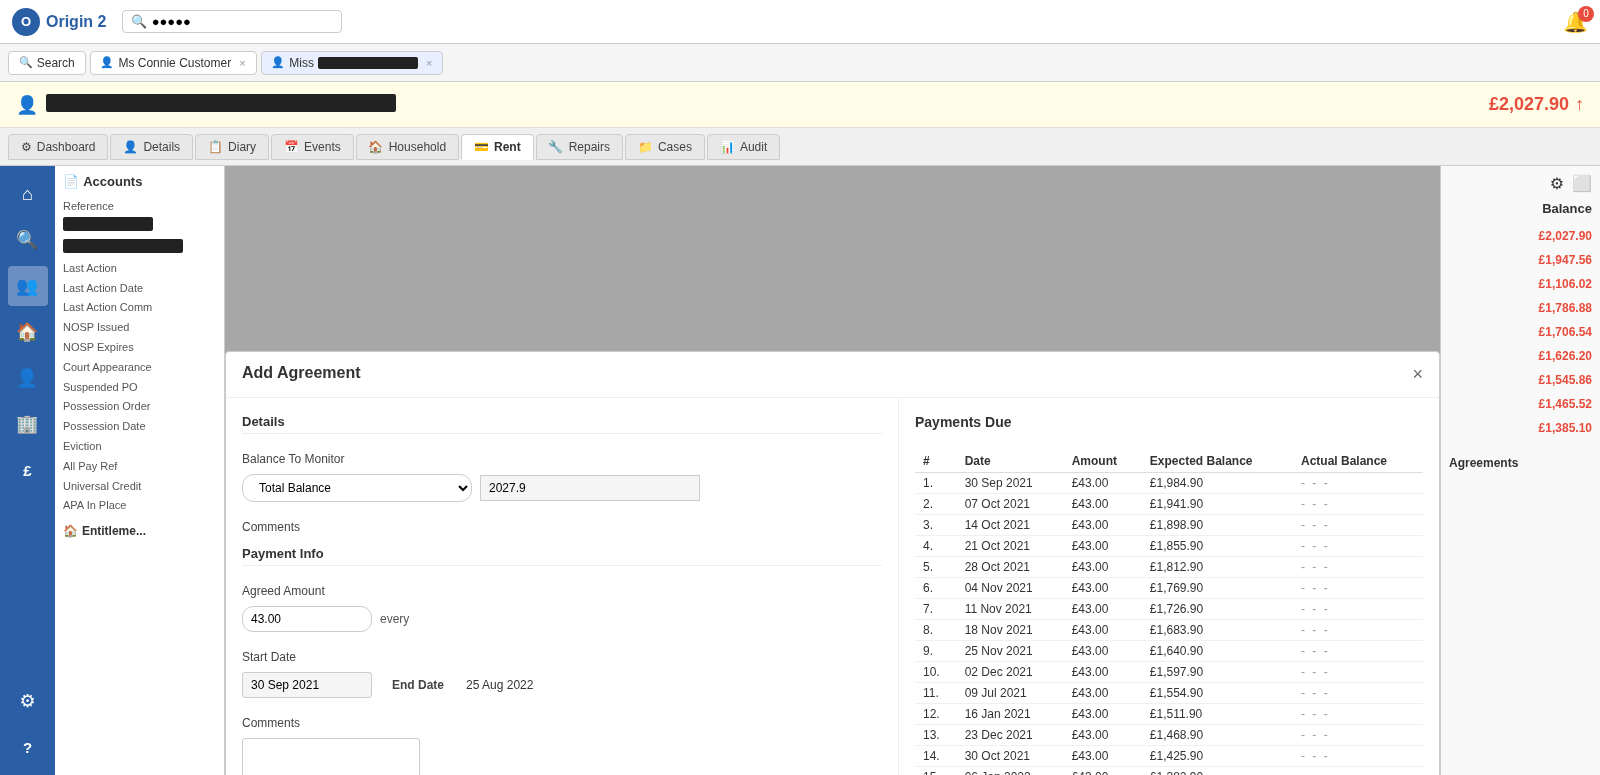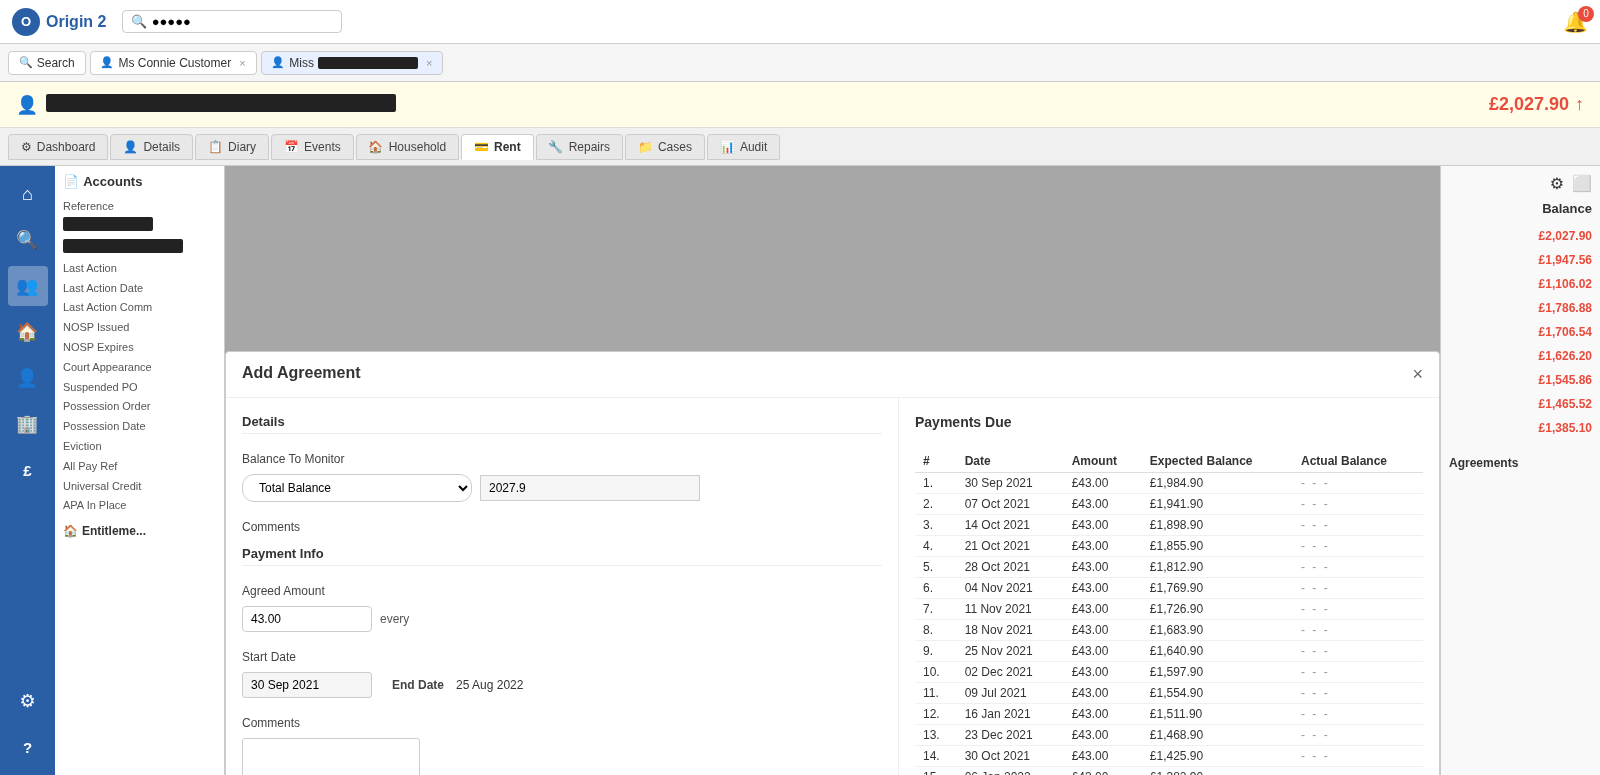--- a/index.html
+++ b/index.html
@@ -65,25 +65,25 @@
     
     .form-section-title { font-weight: bold; font-size: 13px; margin-bottom: 12px; padding-bottom: 4px; border-bottom: 1px solid #eee; }
     .form-row { display: flex; align-items: flex-start; margin-bottom: 12px; gap: 8px; flex-direction: column; }
     .form-label { width: 140px; font-size: 12px; color: #444; padding-top: 6px; flex-shrink: 0; }
     .form-control { flex: 1; }
     .input-field { width: 100%; border: 1px solid #ccc; border-radius: 0; padding: 5px 8px; font-size: 12px; outline: none; }
     .select-field { width: 100%; border: 1px solid #ccc; border-radius: 12px; padding: 5px 12px; font-size: 12px; background: #fff; }
     .textarea-field { width: 100%; border: 1px solid #4a90d9; border-radius: 3px; padding: 5px 8px; font-size: 12px; resize: none; height: 70px; outline: none; }
     .textarea-small { width: 100%; border: 1px solid #ccc; border-radius: 3px; padding: 5px 8px; font-size: 12px; resize: none; height: 60px; }
     .inline-group { display: flex; align-items: center; gap: 8px; }
-    .number-input { width: 130px; border: 1px solid #ccc; border-radius: 4px; padding: 5px 8px; font-size: 12px; }
+    .number-input { width: 130px; border: 1px solid #ccc; border-radius: 11px; padding: 5px 8px; font-size: 12px; }
     .every-label { font-size: 12px; color: #555; }
     .date-input { width: 130px; border: 1px solid #ccc; border-radius: 3px; padding: 5px 8px; font-size: 12px; background: #f5f5f5; }
     .end-date-label { font-size: 12px; color: #444; font-weight: bold; margin-left: 12px; }
-    .end-date-value { font-size: 12px; margin-left: 4px; text-align: center; }
+    .end-date-value { font-size: 12px; margin-left: 14px; text-align: center; }
 
     
     .payments-title { font-size: 14px; font-weight: bold; margin-bottom: 20px; }
     .payments-table { width: 100%; border-collapse: collapse; font-size: 12px; }
     .payments-table th { text-align: left; border-bottom: 1px solid #ddd; padding: 4px 8px; color: #333; font-weight: bold; }
     .payments-table td { padding: 3px 8px; border-bottom: 1px solid #f0f0f0; }
     .dash-cell { color: #999; letter-spacing: 2px; }
 
     
     .redacted-sm { background: #222; height: 12px; border-radius: 2px; display: inline-block; }

